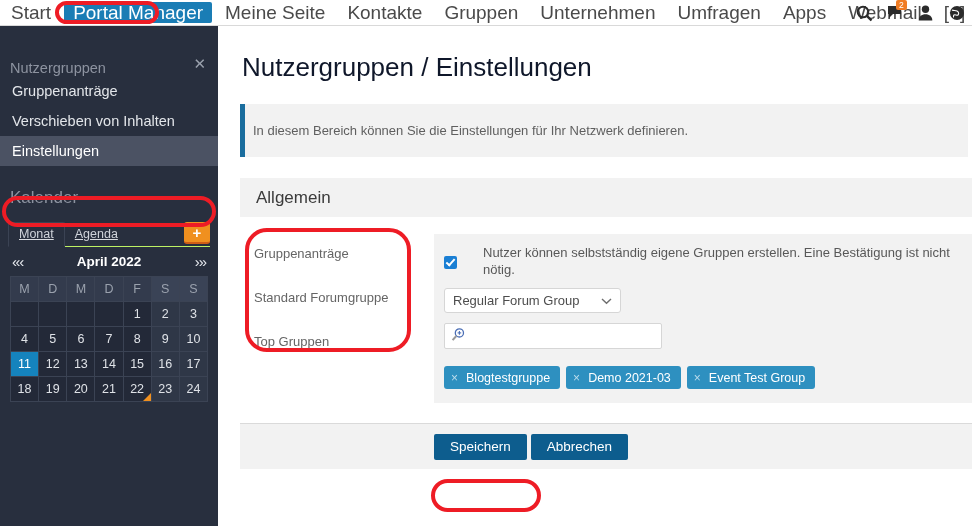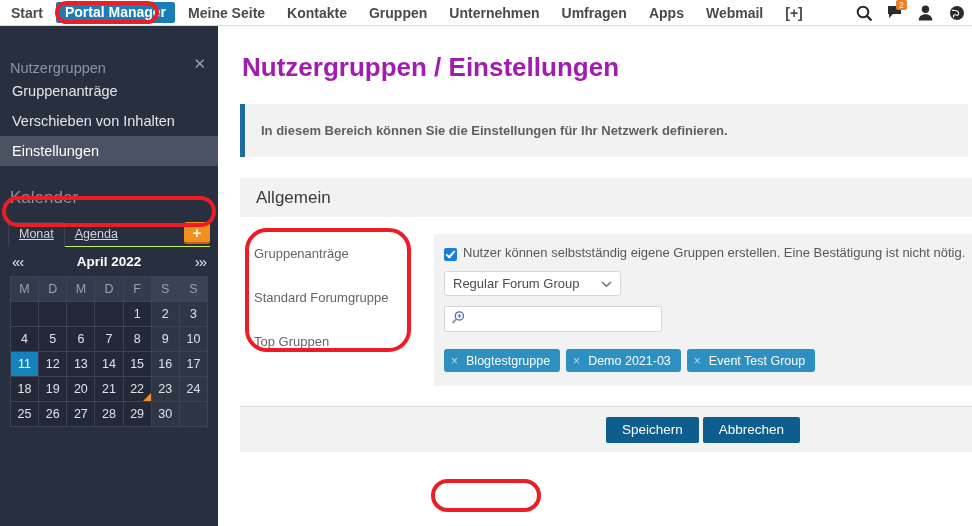--- a/index.html
+++ b/index.html
@@ -13,28 +13,27 @@
 
   
   #topnav {
     position: absolute; top: 0; left: 0;
     width: 972px; height: 26px;
     background: #ffffff;
     border-bottom: 1px solid #d9d9d9;
     display: flex; align-items: center;
   }
   .nav-item {
-    font-size: 14px;
+    font-size: 19px;
     color: #4a4a4a;
     padding: 0 11px;
     line-height: 26px;
     height: 26px;
     white-space: nowrap;
     cursor: pointer;
-    font-weight: bold;
   }
   .nav-item.active {
     background: #1a7db5;
     color: #ffffff;
     border-radius: 2px;
     padding: 0 9px;
     height: 21px;
     line-height: 21px;
     margin: 16px 2px;
   }
@@ -143,34 +142,33 @@
   }
 
   
   #main {
     position: absolute; top: 26px; left: 218px;
     width: 754px; height: 500px;
     background: #ffffff;
     overflow: hidden;
   }
   #page-title {
-    font-size: 26px; color: #a21caf; font-weight: bold;
+    font-size: 26px; color: #0f172a; font-weight: normal;
     margin: 26px 0 0 24px;
   }
   #infobox {
     margin: 21px 0 0 22px;
     width: 728px; height: 53px;
     background: #f2f2f2;
     border-left: 5px solid #1a6d9e;
     display: flex; align-items: center;
   }
   #infobox span {
     font-size: 13px; color: #5f5f5f;
-    padding-left: 16px;
-    font-weight: bold;
+    padding-left: 8px;
   }
   #section-head {
     margin: 21px 0 0 22px;
     width: 732px; height: 39px;
     background: #f2f2f2;
     display: flex; align-items: center;
   }
   #section-head span {
     font-size: 17px; color: #3b3b3b; padding-left: 16px;
   }
@@ -184,21 +182,21 @@
   .form-label {
     font-size: 13px; color: #656565;
     height: 44px; line-height: 18px;
     padding-left: 14px;
   }
   #fieldcol {
     width: 538px;
     background: #f2f2f2;
     padding: 10px 0 14px 10px;
   }
-  #chkrow { display: flex; align-items: flex-end; }
+  #chkrow { display: flex; align-items: center; gap: 20px; }
   .chk {
     width: 13px; height: 13px; margin-top: 2px;
     background: #1a7fd4; border-radius: 2px;
     position: relative; flex: none; cursor: pointer;
   }
   .chk::after {
     content: ""; position: absolute;
     left: 4px; top: 1px; width: 3px; height: 7px;
     border: solid #fff; border-width: 0 2px 2px 0;
     transform: rotate(42deg);
@@ -244,21 +242,20 @@
   #divider {
     margin: 20px 0 0 22px;
     width: 732px; height: 1px; background: #dadada;
   }
   #btnrow {
     margin: 0 0 0 22px;
     width: 732px; height: 45px;
     background: #f2f2f2;
     display: flex; align-items: center;
     padding-left: 194px;
-    justify-content: center;
   }
   .btn {
     background: #0d5d8e;
     color: #ffffff;
     font-size: 13.5px;
     height: 26px;
     padding: 0 16px;
     border: none; border-radius: 2px;
     display: flex; align-items: center;
     cursor: pointer;
@@ -385,29 +382,20 @@
         </tr>
         <tr>
           <td>18</td>
           <td>19</td>
           <td>20</td>
           <td>21</td>
           <td class="marked">22</td>
           <td class="we">23</td>
           <td class="we">24</td>
         </tr>
-        <tr>
-          <td>25</td>
-          <td>26</td>
-          <td>27</td>
-          <td>28</td>
-          <td>29</td>
-          <td class="we">30</td>
-          <td class="we"></td>
-        </tr>
       </tbody>
   </table>
 </div>
 
 <div id="main">
   <h1 id="page-title">Nutzergruppen / Einstellungen</h1>
 
   <div id="infobox">
     <span>In diesem Bereich können Sie die Einstellungen für Ihr Netzwerk definieren.</span>
   </div>

